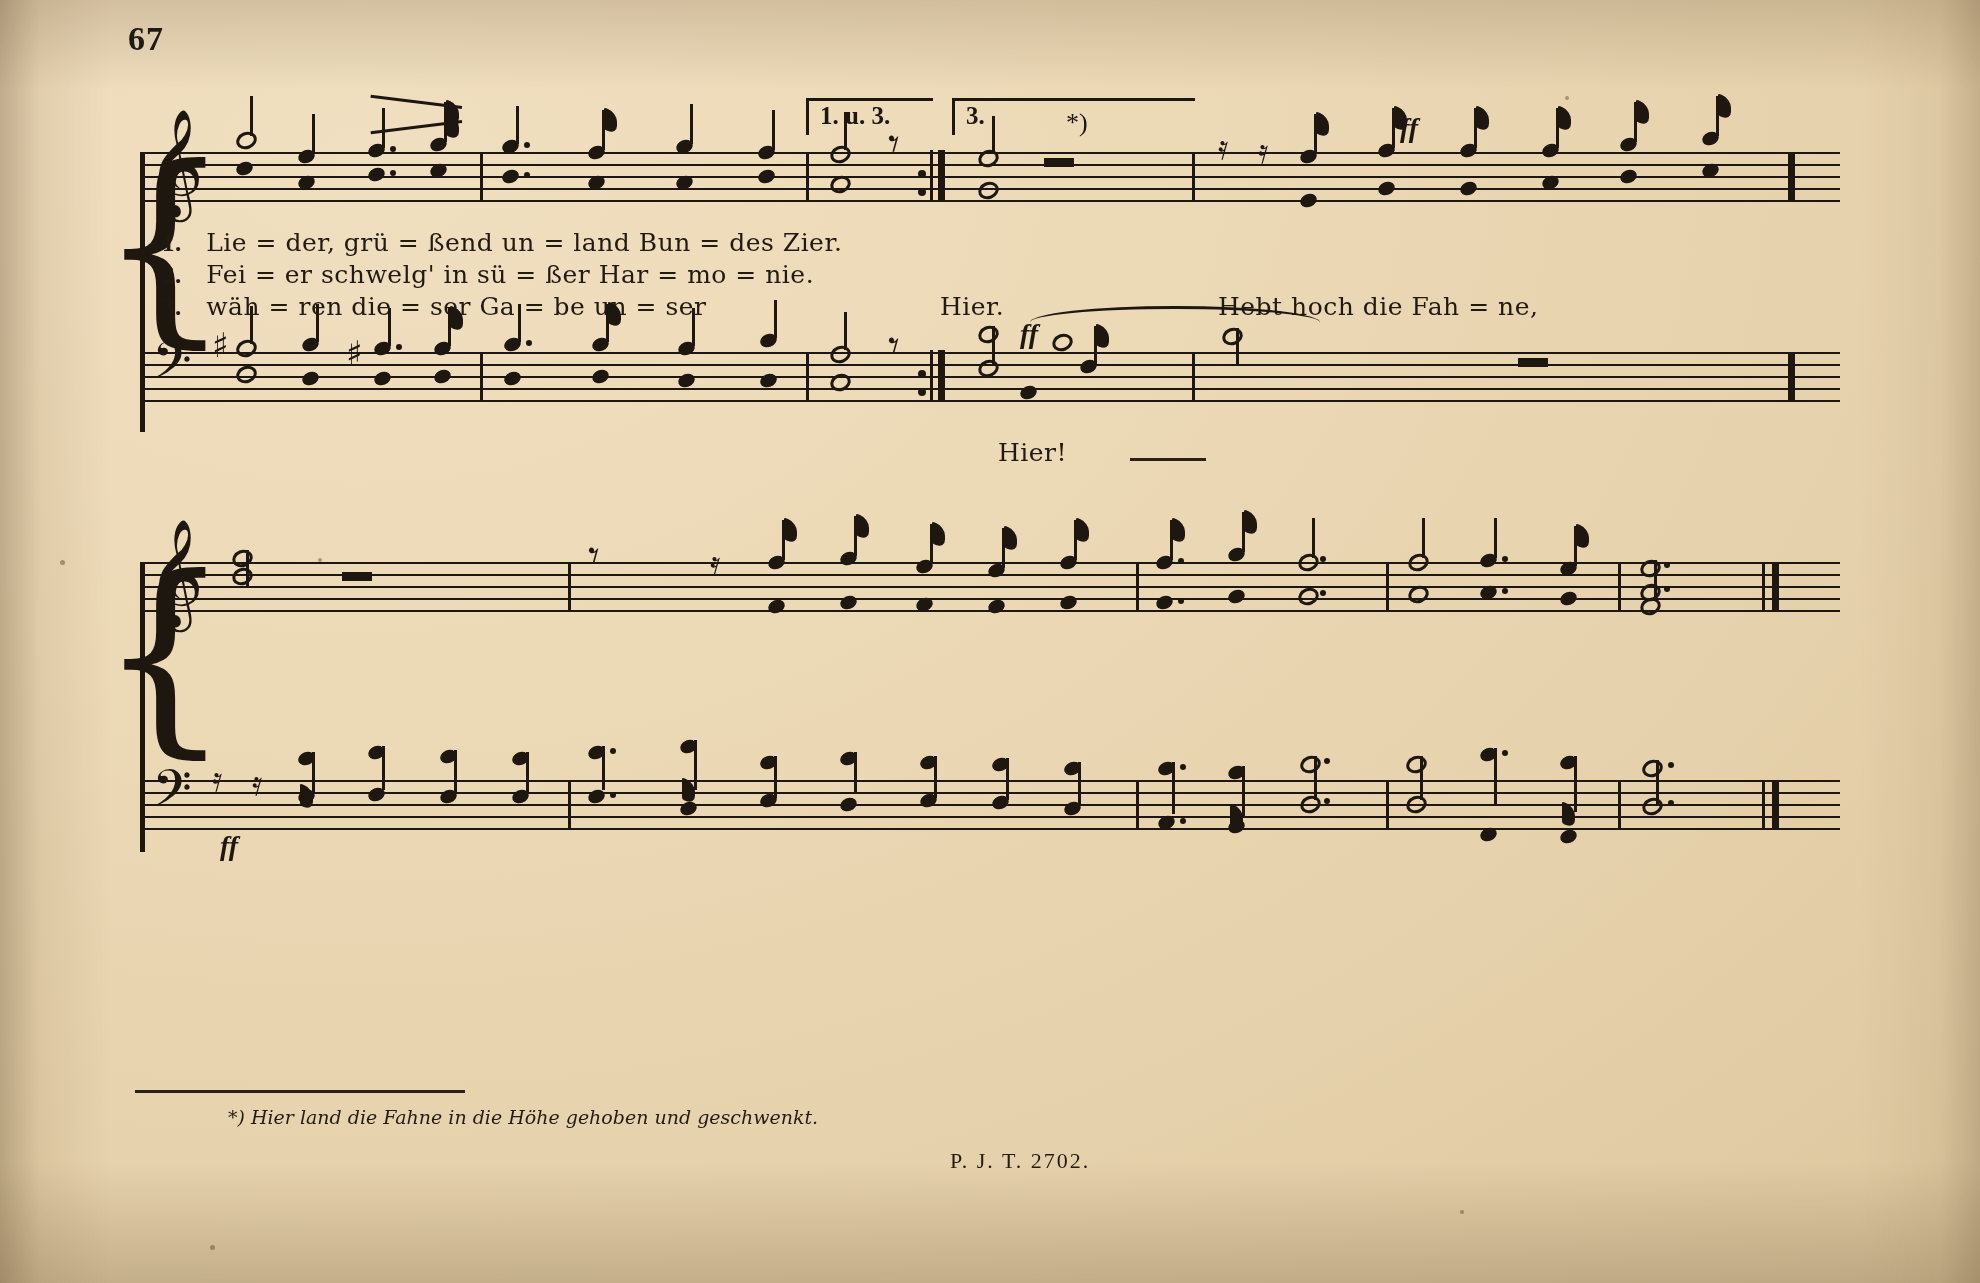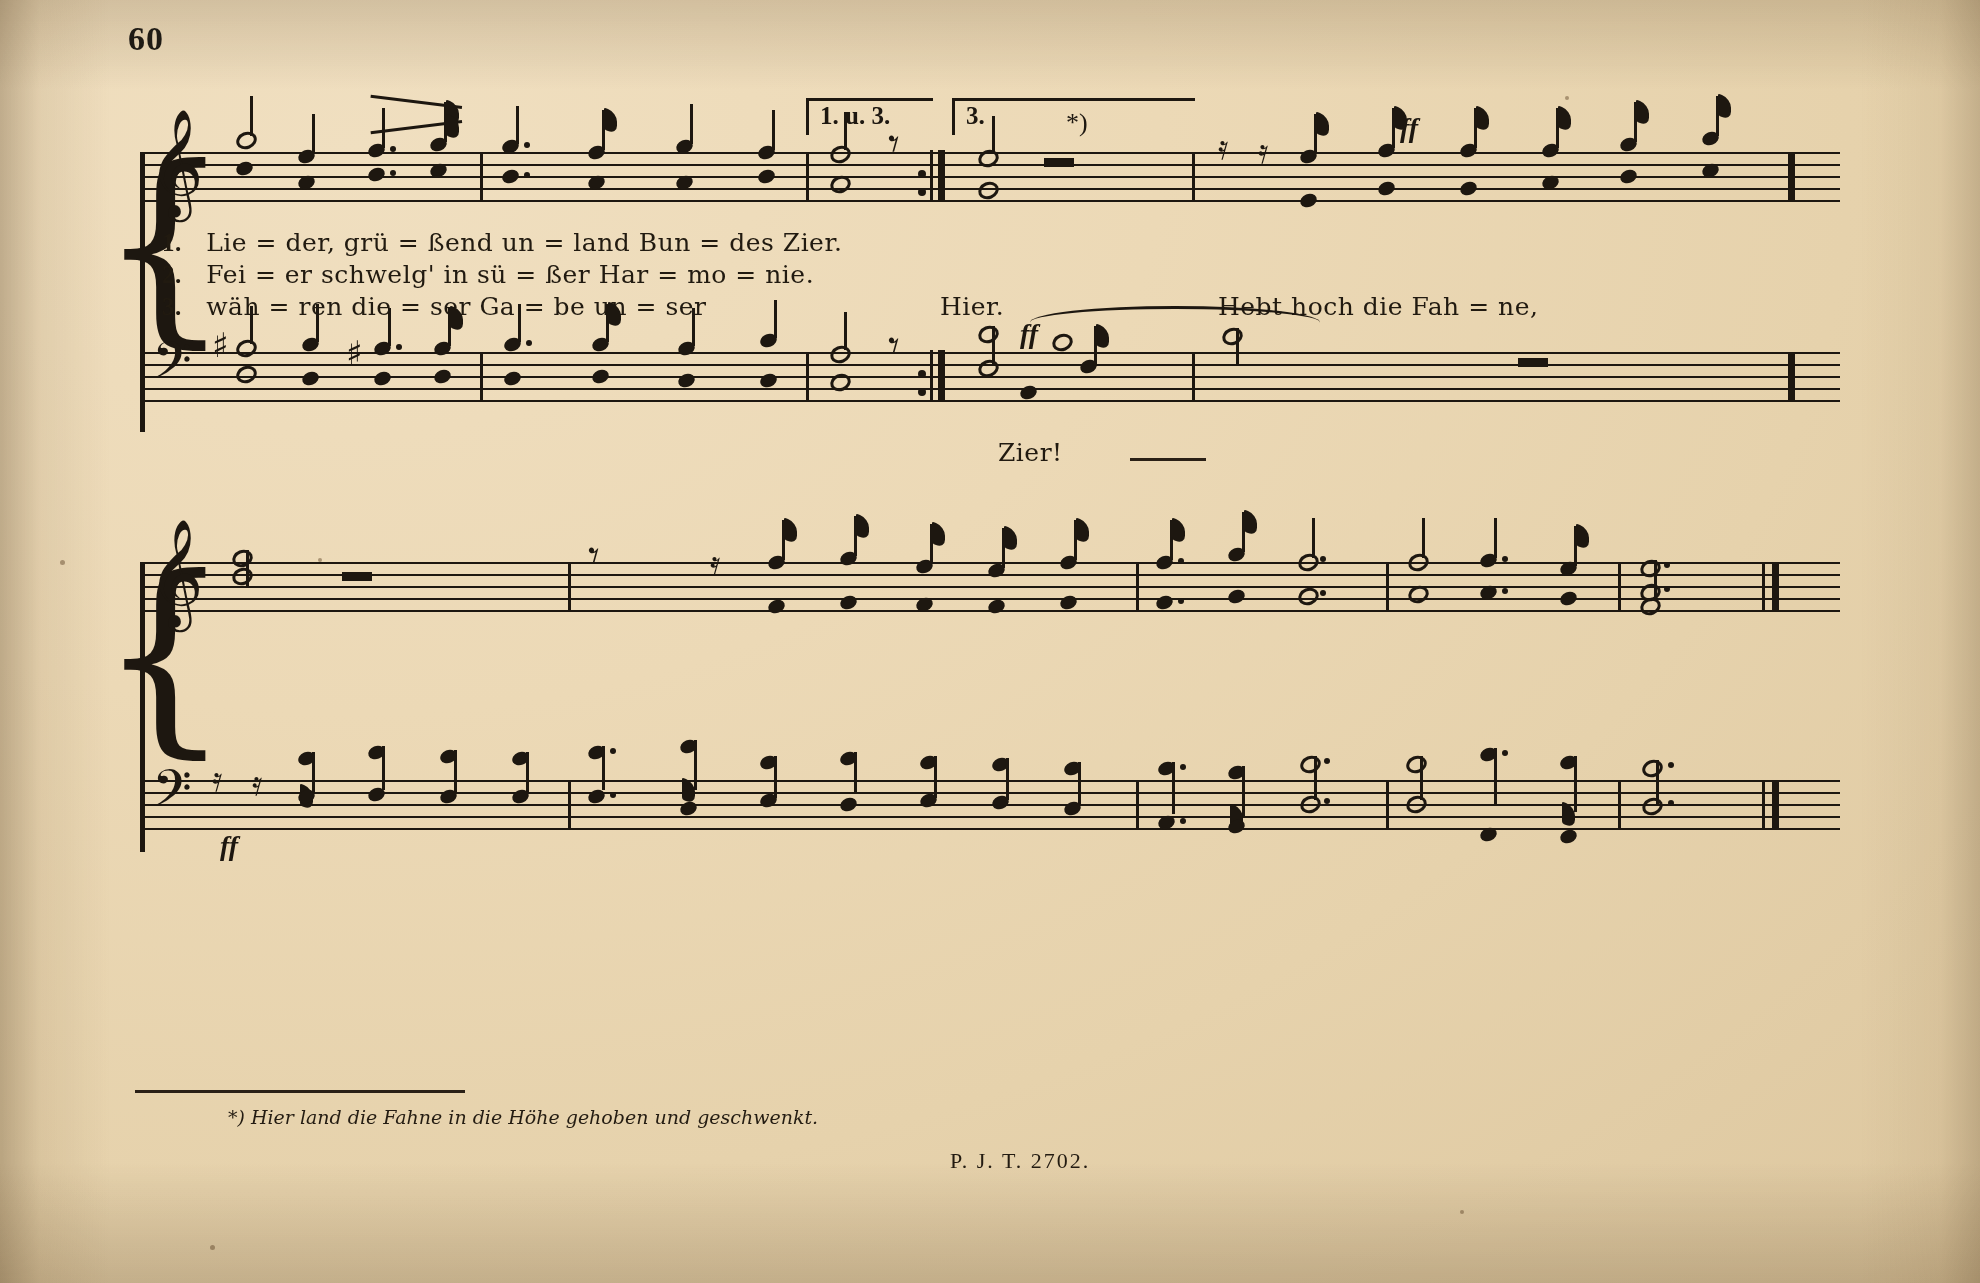--- a/index.html
+++ b/index.html
@@ -258,21 +258,21 @@
 <body>
 
 <div class="page">
 
   <div class="speckle" style="left:60px;top:560px;width:5px;height:5px;"></div>
   <div class="speckle" style="left:318px;top:558px;width:4px;height:4px;"></div>
   <div class="speckle" style="left:1565px;top:96px;width:4px;height:4px;"></div>
   <div class="speckle" style="left:210px;top:1245px;width:5px;height:5px;"></div>
   <div class="speckle" style="left:1460px;top:1210px;width:4px;height:4px;"></div>
 
-  <div class="page-number">60</div>
+  <div class="page-number">67</div>
 
   <div class="system" style="left:140px;top:120px;width:1700px;height:400px;">
 
     <div class="brace" style="left:-42px;top:20px;">{</div>
     <div class="barline" style="left:0px;top:32px;height:280px;width:5px;"></div>
 
     <div class="hairpin" style="left:230px;top:-16px;">
       <i style="top:2px;transform:rotate(7deg);"></i>
       <i style="top:16px;transform:rotate(-7deg);"></i>
     </div>
@@ -475,21 +475,21 @@
     <div class="slur" style="left:890px;top:186px;width:290px;"></div>
 
     <div class="barline" style="left:1052px;top:232px;height:48px;"></div>
 
     <div class="note hollow" style="left:1082px;top:208px;"></div>
     <div class="stem" style="left:1096px;top:208px;height:38px;"></div>
     <div class="rest-bar" style="left:1378px;top:238px;"></div>
 
     <div class="barline thick" style="left:1648px;top:232px;height:48px;"></div>
 
-    <div class="lyric-line" style="left:858px;top:318px;">Zier!</div>
+    <div class="lyric-line" style="left:858px;top:318px;">Hier!</div>
     <div class="tie-line" style="left:990px;top:338px;width:76px;"></div>
   </div>
 
   <div class="system" style="left:140px;top:540px;width:1700px;height:420px;">
 
     <div class="brace" style="left:-42px;top:10px;">{</div>
     <div class="barline" style="left:0px;top:22px;height:290px;width:5px;"></div>
 
     <div class="staff" style="top:22px;">
       <div class="ln"></div>

